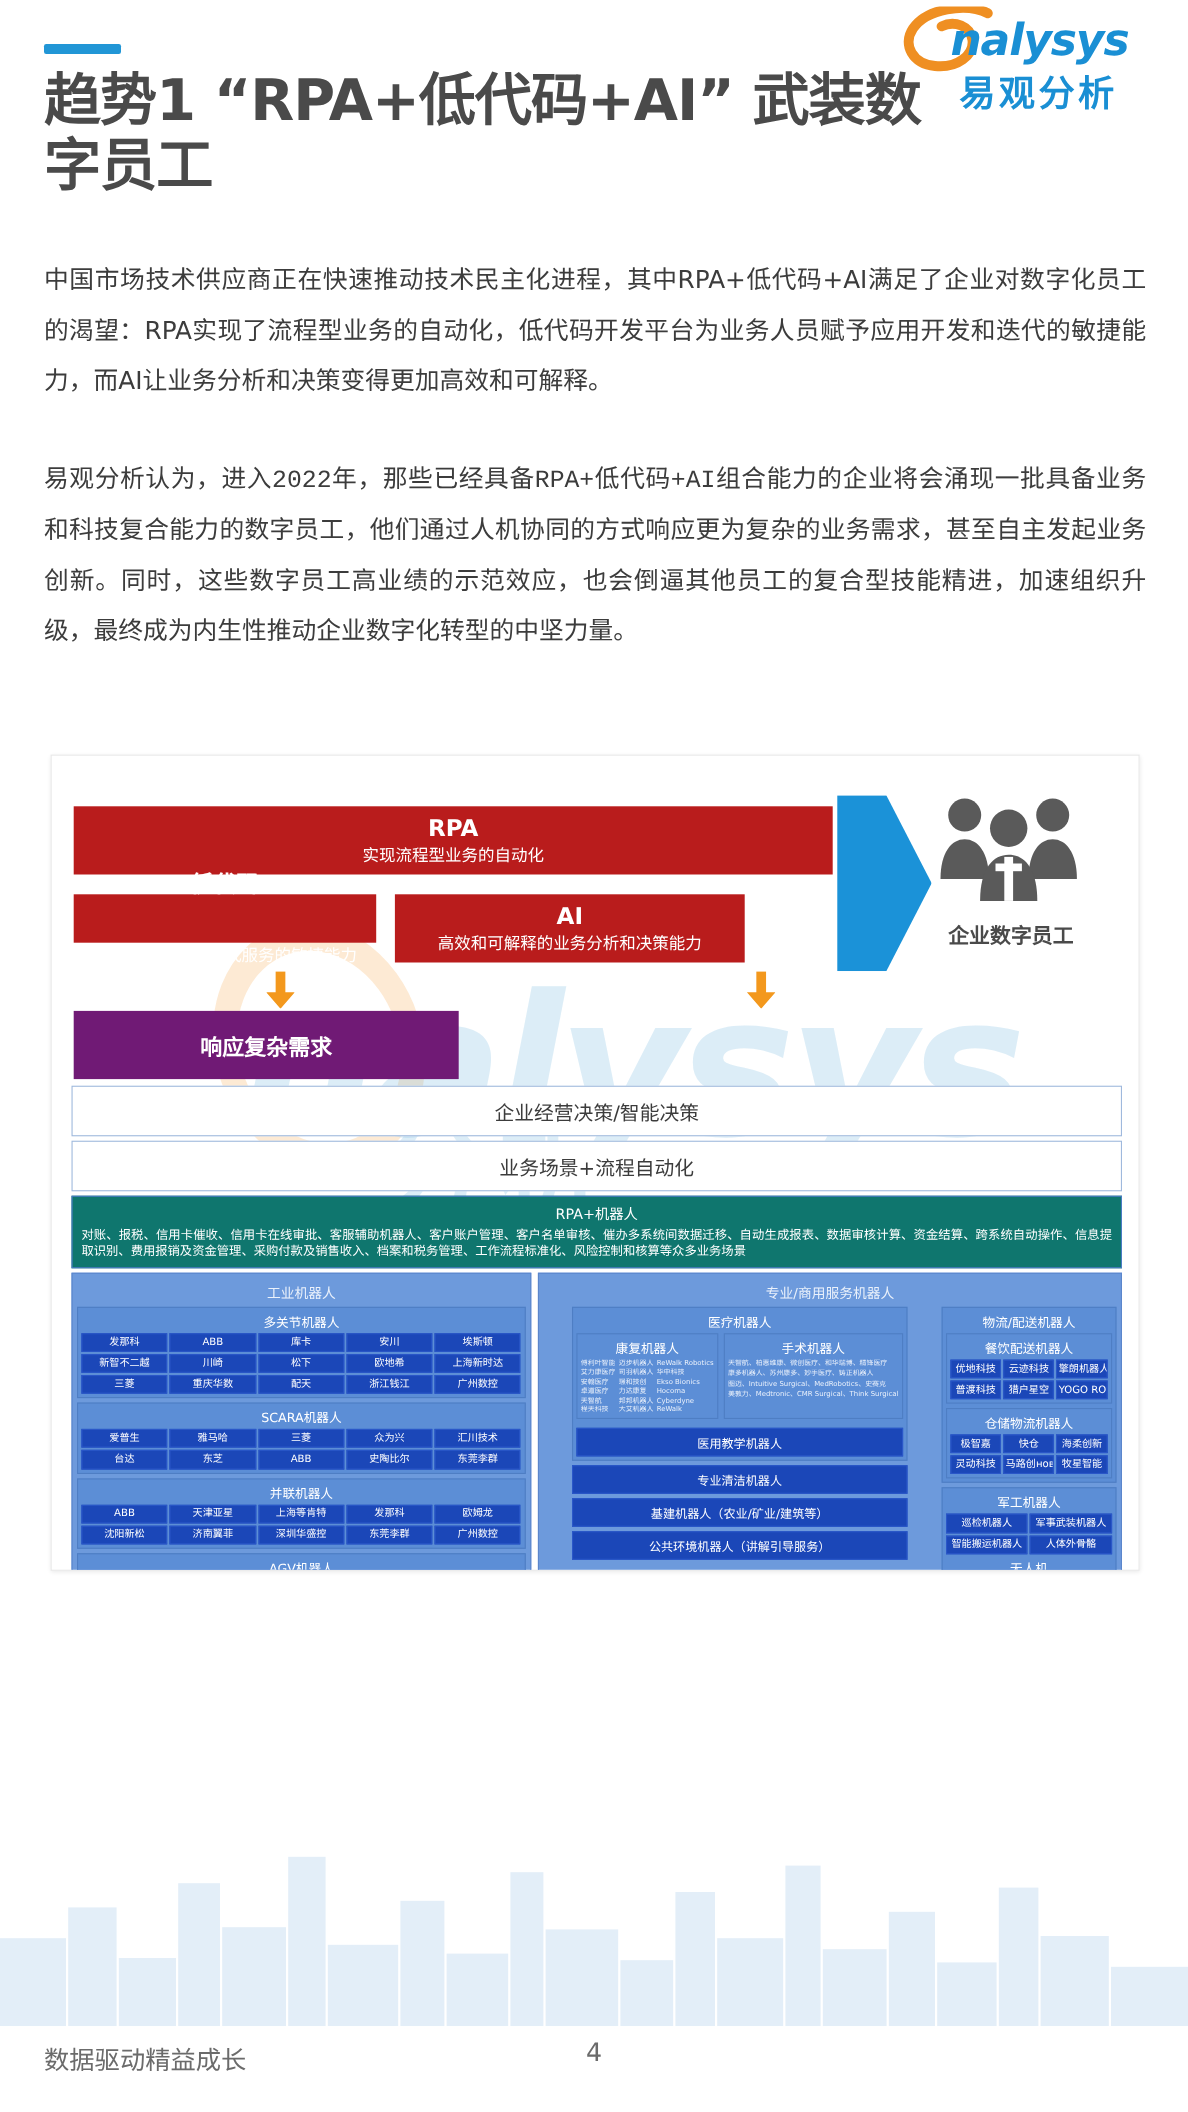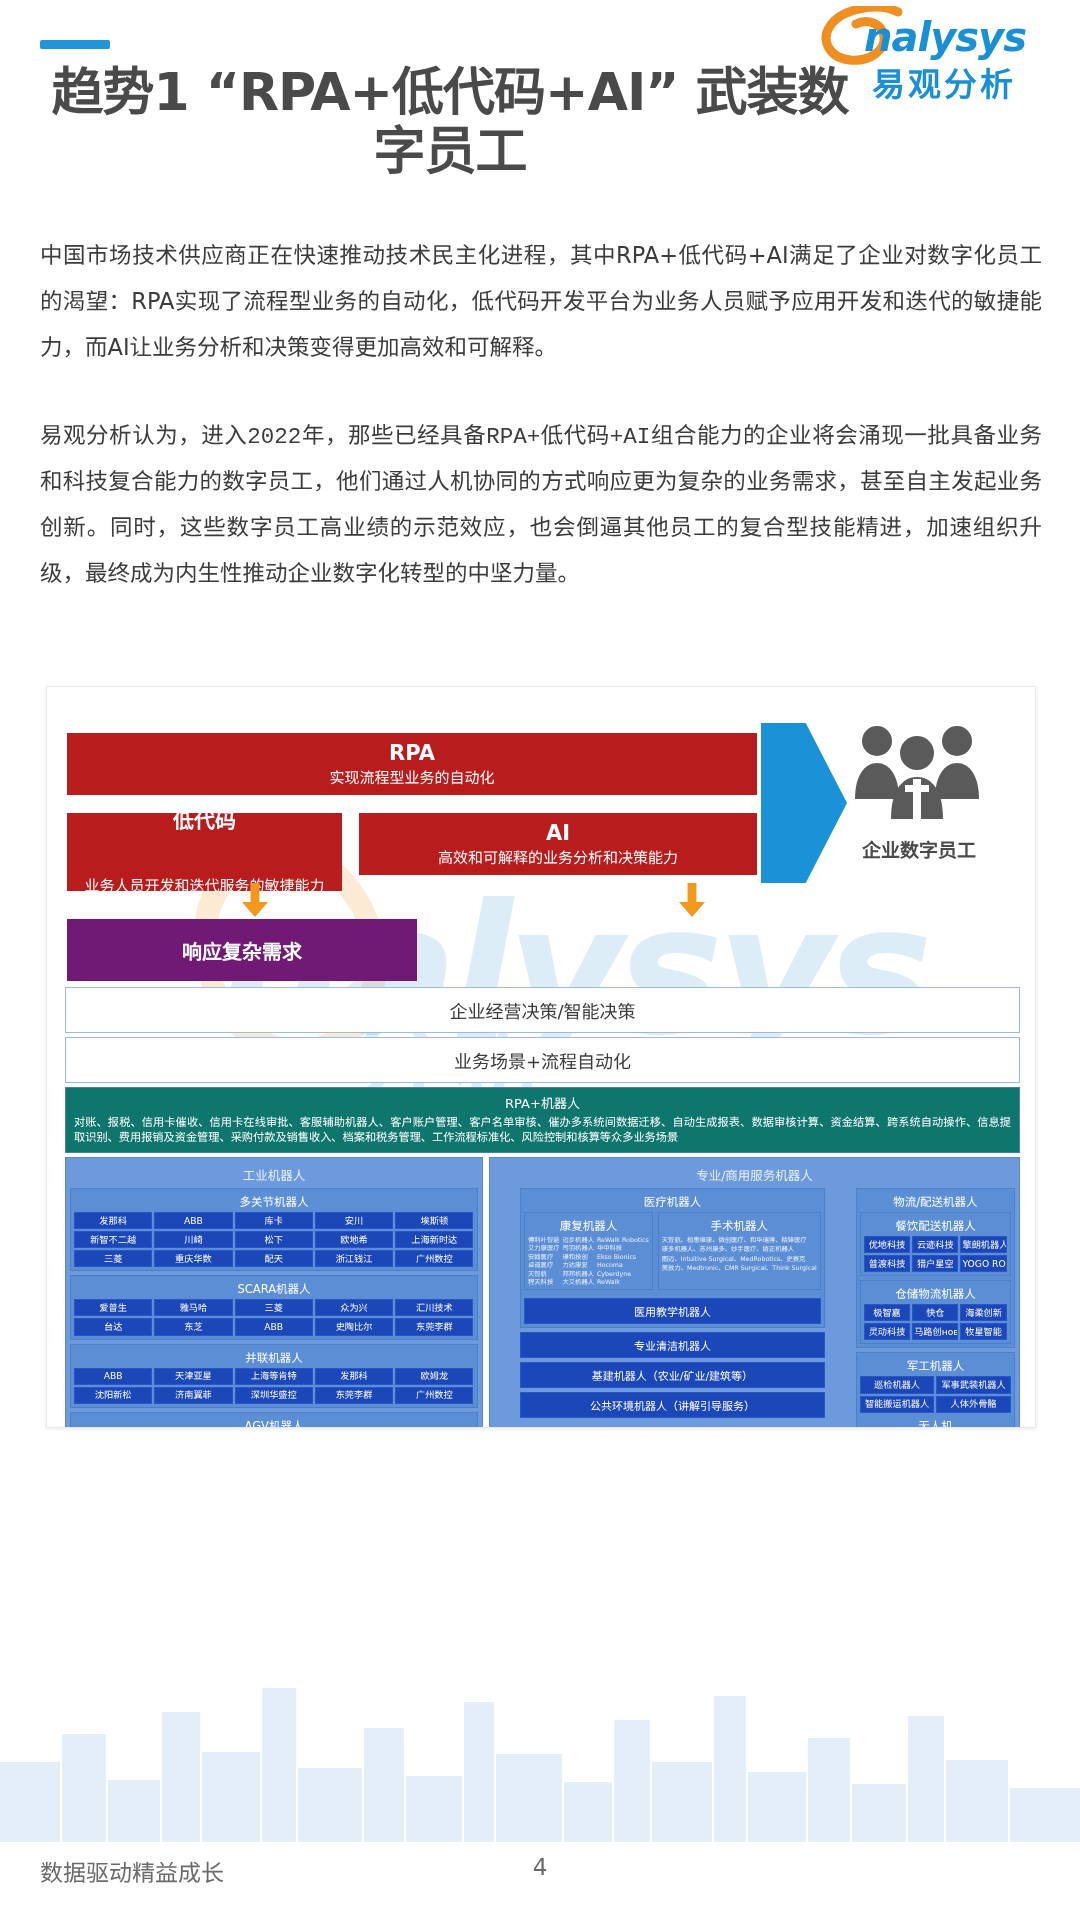--- a/index.html
+++ b/index.html
@@ -18,21 +18,20 @@
   
   #header { position:absolute; left:40px; top:40px; width:1000px; }
   .accent-bar {
     width:70px; height:9px; background:#2196d6; border-radius:2px;
     margin-bottom:14px;
   }
   #title {
     font-size:52px; line-height:1.13; font-weight:bold; color:#4a4a4a;
     letter-spacing:-1px; width:820px;
     font-family:"DejaVu Sans","Liberation Sans",sans-serif;
-    text-align:center;
   }
 
   
   #logo { position:absolute; right:14px; top:8px; width:250px; height:92px; }
   #logo .swoosh { position:absolute; left:4px; top:-2px; }
   #logo .wordmark {
     position:absolute; left:48px; top:6px;
     font-size:40px; font-style:italic; font-weight:bold; color:#1a8fd4;
     letter-spacing:-1px;
     font-family:"DejaVu Sans","Liberation Sans",sans-serif;
@@ -84,22 +83,22 @@
 
   .blue-box {
     position:absolute; background:#b91c1c; color:#fff; text-align:center;
     display:flex; flex-direction:column; justify-content:center;
     font-family:"DejaVu Sans","Liberation Sans",sans-serif;
   }
   .blue-box .bb-title { font-size:21px; font-weight:bold; line-height:1.25; }
   .blue-box .bb-sub   { font-size:15px; line-height:1.3; margin-top:3px; }
 
   #box-rpa     { left:20px; top:46px;  width:690px; height:62px; }
-  #box-lowcode { left:20px; top:126px; width:275px; height:78px;gap:40px; }
-  #box-ai      { left:312px; top:126px; width:398px; height:62px; }
+  #box-lowcode { left:20px; top:126px; width:275px; height:44px;gap:40px; }
+  #box-ai      { left:312px; top:126px; width:318px; height:62px; }
 
   #arrow-big {
     position:absolute; left:714px; top:36px; width:86px; height:160px;
     background:#1b92d8;
     clip-path:polygon(0 0, 52% 0, 100% 50%, 52% 100%, 0 100%);
   }
 
   #people { position:absolute; left:800px; top:32px; width:140px; height:110px; }
   #people-label {
     position:absolute; left:772px; top:148px; width:200px; text-align:center;

